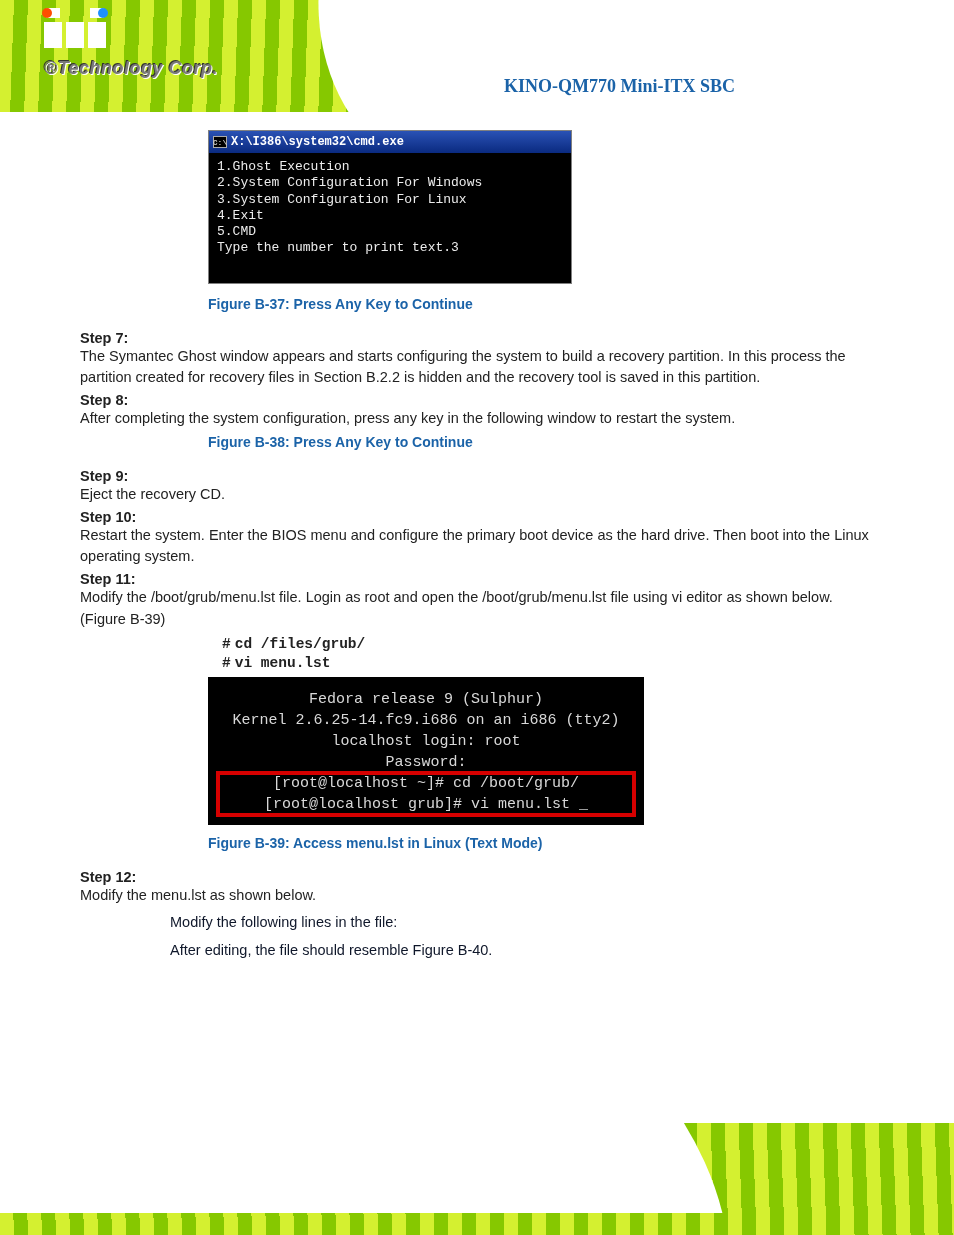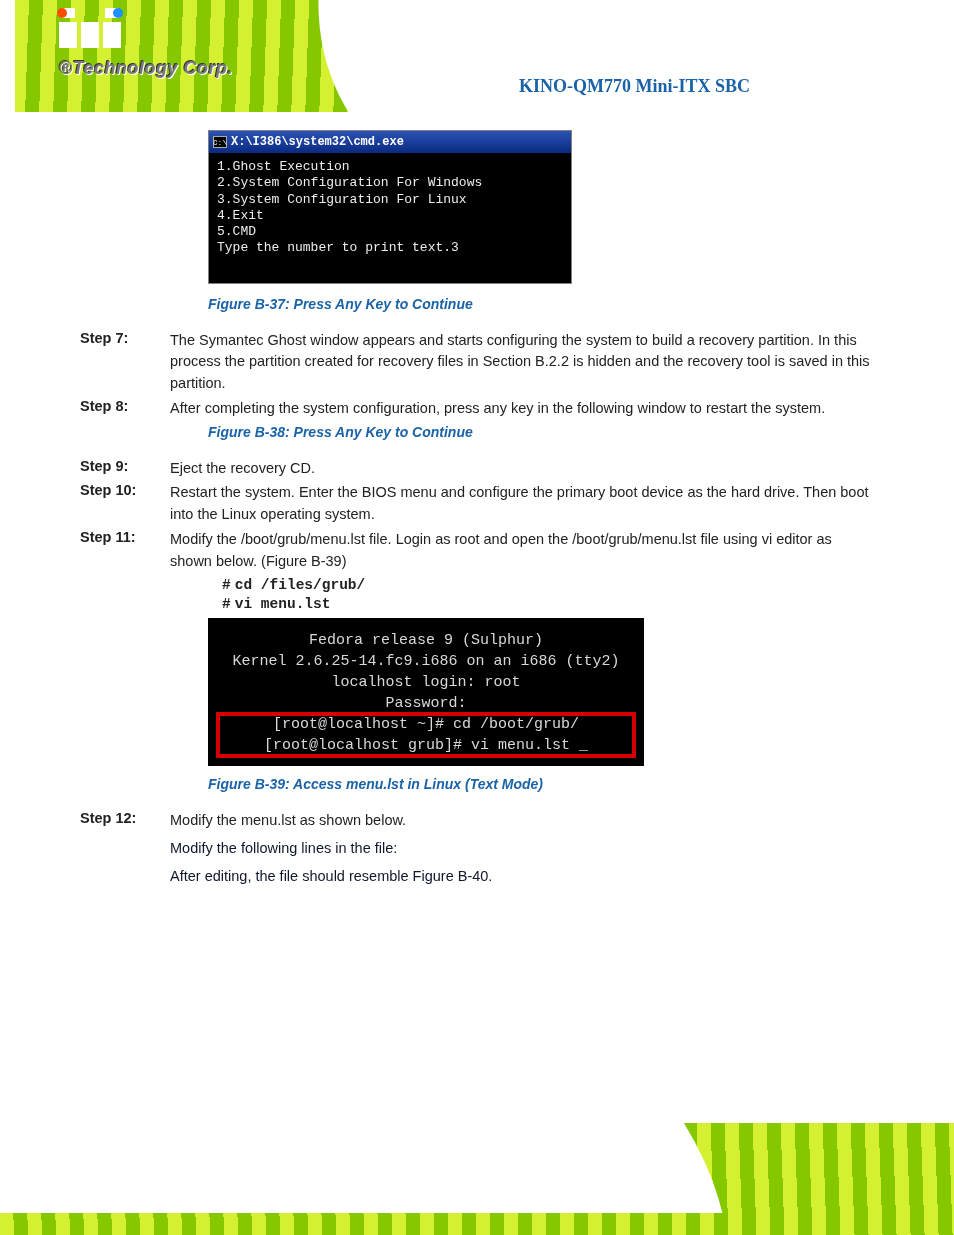--- a/index.html
+++ b/index.html
@@ -8,21 +8,21 @@
     height: 1235px;
     background: #ffffff;
     font-family: Arial, Helvetica, sans-serif;
     position: relative;
     overflow: hidden;
   }
 
   
   .top-banner {
     position: absolute;
-    top: 0; left: 15px; right: 0;
+    top: 0; left: 0; right: 0;
     height: 112px;
     background:
       repeating-linear-gradient(92deg, #d4f030 0 14px, #86c800 14px 28px),
       linear-gradient(90deg,#6fb600,#b2e11a);
     overflow: hidden;
   }
   .top-banner::before {
     content: "";
     position: absolute;
     top: -60px; right: -60px;
@@ -132,37 +132,37 @@
     border:4px solid #d60000;
     pointer-events:none;
   }
 
   
   .step-list .srow {
     display: flex;
     font-size: 14.5px;
     color:#222;
     margin: 3px 0;
+    flex-direction: column;
   }
   .step-list .srow .lbl {
     width: 90px; flex: none;
     font-weight: 700;
   }
   .step-list .srow .txt { flex: 1; line-height: 1.5; }
   .sub-bullets { margin: 4px 0 6px 142px; font-size: 14.5px; color:#222; }
   .sub-bullets .b { margin: 2px 0; }
   .mono { font-family:"Courier New",monospace; font-weight:700; }
   .para { font-size:14.5px; color:#0f172a; margin: 6px 0 6px 90px; line-height:1.5; }
 
   .figcap {
     font-size: 14px;
     font-weight: 700;
     color:#1b63a8;
     margin: 6px 0 18px 128px;
-    font-style: italic;
   }
 
   
   .page-number {
     position:absolute;
     left:40px; bottom:36px;
     font-size:14px; font-weight:700;
     color:#1b63a8;
   }
 

